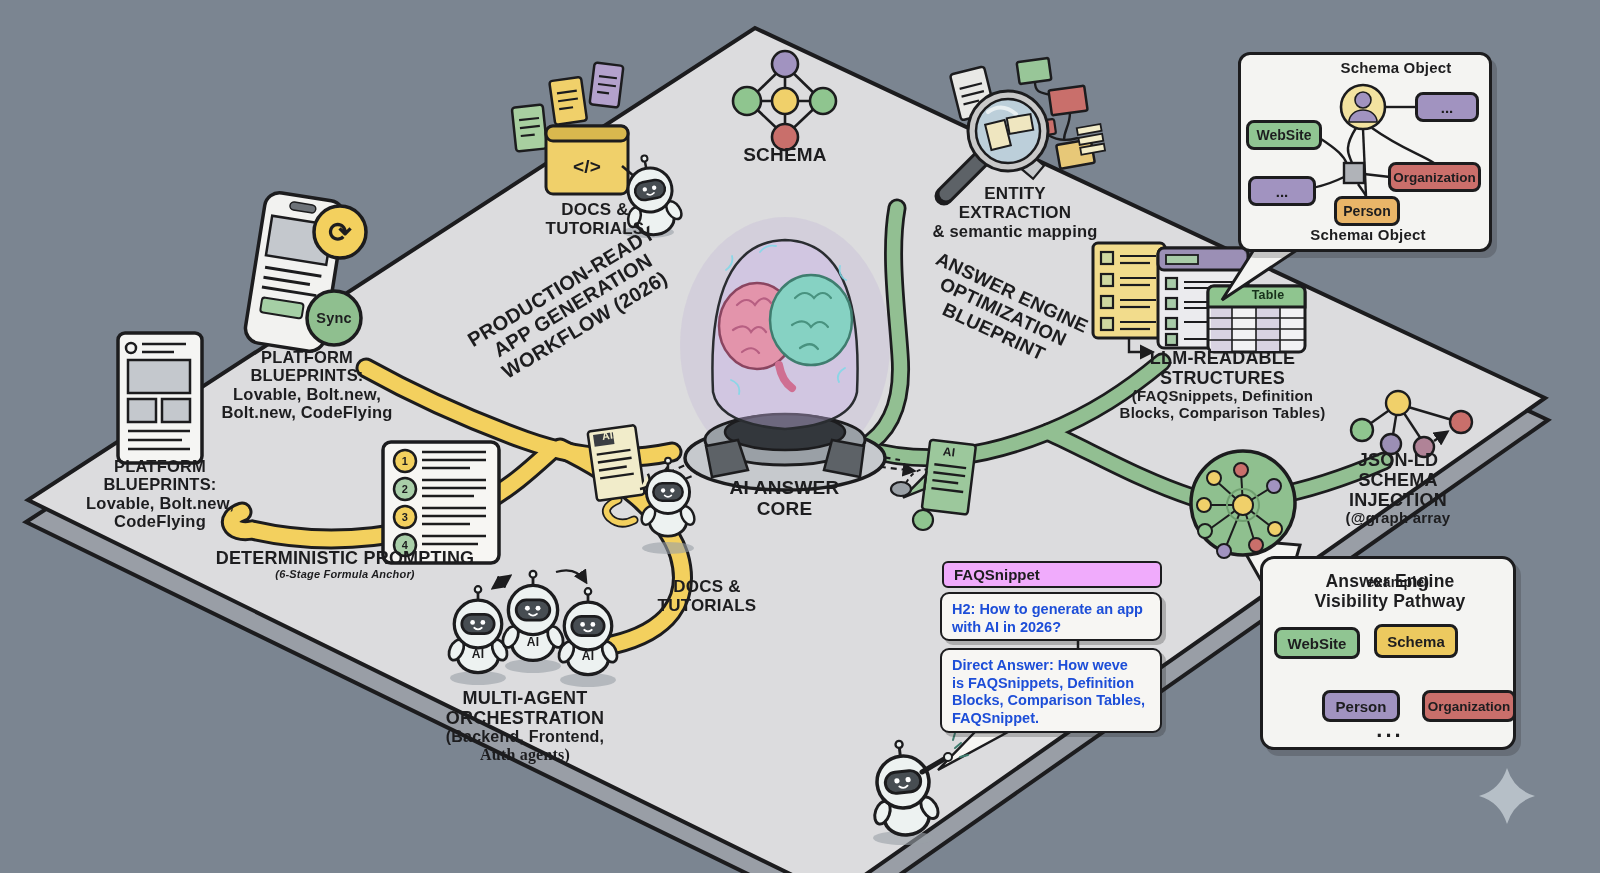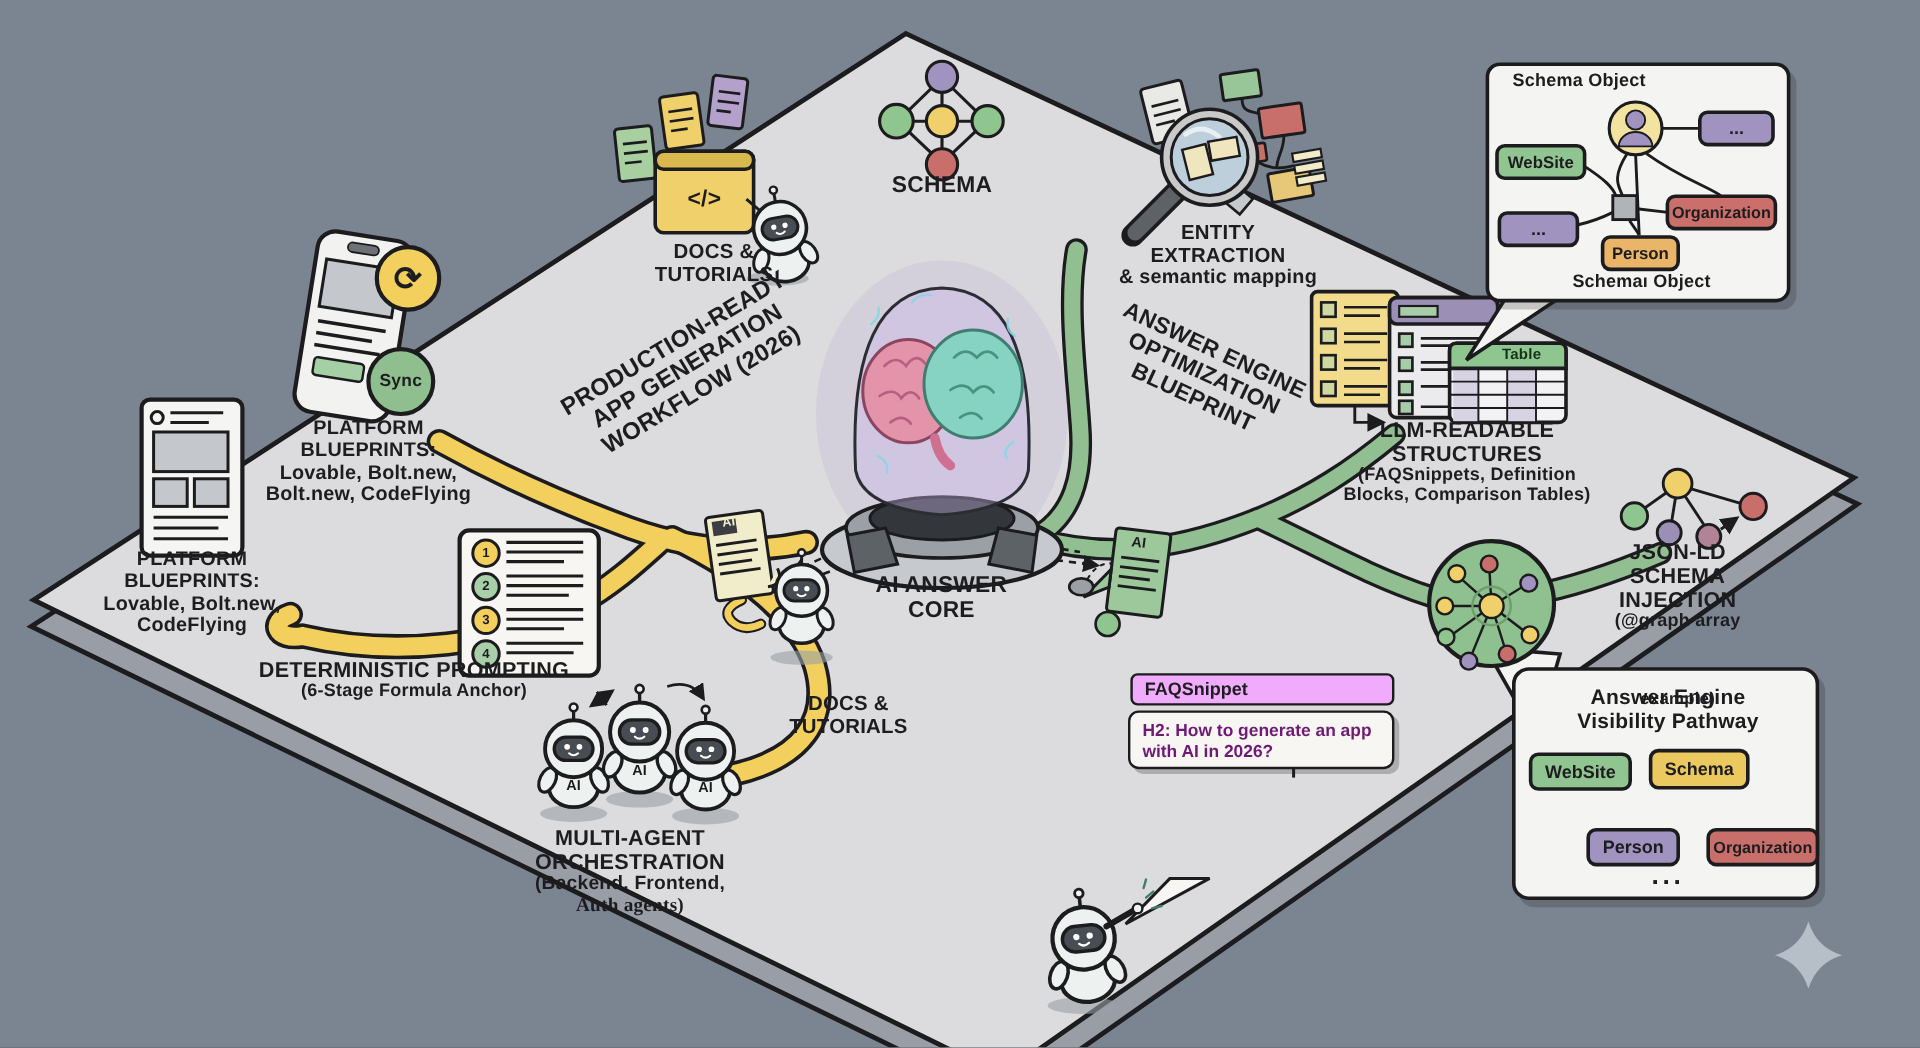--- a/index.html
+++ b/index.html
@@ -9,21 +9,21 @@
   .lbl{position:absolute;font-weight:bold;color:#1d1d1f;text-align:center;
        line-height:1.12;letter-spacing:.2px;white-space:nowrap;}
   .lbl div{white-space:nowrap;}
   .node{position:absolute;border:3px solid #1c1c1e;border-radius:8px;
         display:flex;align-items:center;justify-content:center;
         font-weight:bold;color:#1d1d1f;box-sizing:border-box;}
   .panel{position:absolute;background:#f4f4f2;border:3px solid #1c1c1e;
          border-radius:14px;box-shadow:5px 6px 0 rgba(30,30,30,.22);box-sizing:border-box;}
   .faqbox{position:absolute;background:#f7f6f3;border:2.5px solid #1c1c1e;
           border-radius:9px;box-shadow:4px 4px 0 rgba(30,30,30,.25);
-          font-weight:bold;color:#701a75;box-sizing:border-box;text-align:left;}
+          font-weight:bold;color:#1d4ed8;box-sizing:border-box;text-align:left;}
   .rot{transform-origin:center center;}
 </style>
 </head>
 <body>
 
 <div id="stage">
 
 <svg width="1600" height="873" viewBox="0 0 1600 873">
   <defs>
     <marker id="arr" viewBox="0 0 10 10" refX="8" refY="5" markerWidth="6.5" markerHeight="6.5" orient="auto-start-reverse">
@@ -371,21 +371,21 @@
 
   <g stroke="#1c1c1e" stroke-width="2.4" fill="none">
     <line x1="1360" y1="643" x2="1369" y2="643" marker-end="url(#arr)"></line>
     <path d="M 1308 660 L 1344 688" marker-end="url(#arr)"></path>
     <path d="M 1402 657 C 1392 675, 1386 682, 1381 688" marker-end="url(#arr)"></path>
     <path d="M 1432 657 C 1456 670, 1464 678, 1468 687" marker-end="url(#arr)"></path>
     <line x1="1437" y1="707" x2="1416" y2="707" marker-end="url(#arr)"></line>
   </g>
 </svg>
 
-<div class="lbl" style="left:1231px;top:60px;width:170px;font-size:15px;">Schema Object</div>
+<div class="lbl" style="left:1311px;top:60px;width:170px;font-size:15px;">Schema Object</div>
 <div class="lbl" style="left:1283px;top:227px;width:170px;font-size:15px;">Schemaı Object</div>
 <div class="node" style="left:1246px;top:120px;width:76px;height:30px;background:#90c592;font-size:14px;">WebSite</div>
 <div class="node" style="left:1415px;top:92px;width:64px;height:30px;background:#a193c0;font-size:15px;">...</div>
 <div class="node" style="left:1388px;top:162px;width:93px;height:30px;background:#cb6f6b;font-size:13.5px;">Organization</div>
 <div class="node" style="left:1334px;top:196px;width:66px;height:30px;background:#e9b568;font-size:14px;">Person</div>
 <div class="node" style="left:1248px;top:176px;width:68px;height:30px;background:#a193c0;font-size:15px;">...</div>
 
 <div class="panel" style="left:1260px;top:556px;width:256px;height:194px;"></div>
 <div class="lbl" style="left:1280px;top:572px;width:220px;font-size:17.5px;">
   <div>Answer Engine</div>
@@ -395,20 +395,26 @@
 <div class="node" style="left:1374px;top:624px;width:84px;height:34px;background:#ecc95f;font-size:15px;">Schema</div>
 <div class="node" style="left:1322px;top:690px;width:78px;height:32px;background:#a193c0;font-size:15px;">Person</div>
 <div class="node" style="left:1422px;top:690px;width:94px;height:32px;background:#c96f6b;font-size:13.5px;">Organization</div>
 <div class="lbl" style="left:1330px;top:718px;width:120px;font-size:22px;letter-spacing:3px;">...</div>
 
 <div class="node" style="left:942px;top:561px;width:220px;height:27px;background:#f0abfc;border-radius:6px;border-width:2.5px;justify-content:flex-start;padding-left:10px;font-size:15px;">FAQSnippet</div>
 <div class="faqbox" style="left:940px;top:592px;width:222px;height:49px;padding:6px 10px;font-size:14.5px;line-height:1.25;">
   <div>H2: How to generate an app</div>
       <div>with AI in 2026?</div>
 </div>
+<div class="faqbox" style="left:940px;top:648px;width:222px;height:85px;padding:7px 10px;font-size:14.5px;line-height:1.22;">
+  <div>Direct Answer: How weve</div>
+      <div>is FAQSnippets, Definition</div>
+      <div>Blocks, Comparison Tables,</div>
+      <div>FAQSnippet.</div>
+</div>
 
 <div class="lbl" style="left:530px;top:200px;width:130px;font-size:17px;">
   <div>DOCS &amp;</div>
       <div>TUTORIALS</div>
 </div>
 <div class="lbl" style="left:725px;top:144px;width:120px;font-size:19px;">SCHEMA</div>
 <div class="lbl" style="left:915px;top:184px;width:200px;font-size:17px;">
   <div>ENTITY</div>
       <div>EXTRACTION</div>
   <div style="font-size:16.5px;">&amp; semantic mapping</div>
@@ -447,21 +453,21 @@
   <div style="font-size:18px;">INJECTION</div>
   <div style="font-size:15px;">(@graph array</div>
       <div style="font-size:14px;margin-top:48px;">example)</div>
 </div>
 <div class="lbl" style="left:722px;top:477px;width:125px;font-size:19px;">
   <div>AI ANSWER</div>
       <div>CORE</div>
 </div>
 <div class="lbl" style="left:190px;top:548px;width:310px;">
   <div style="font-size:18px;">DETERMINISTIC PROMPTING</div>
-  <div style="font-size:15px;">(6-Stage Formula Anchor)</div>
+  <div style="font-size:11px;font-style:italic;">(6-Stage Formula Anchor)</div>
 </div>
 <div class="lbl" style="left:642px;top:577px;width:130px;font-size:17px;">
   <div>DOCS &amp;</div>
       <div>TUTORIALS</div>
 </div>
 <div class="lbl" style="left:390px;top:688px;width:270px;">
   <div style="font-size:18px;">MULTI-AGENT</div>
       <div style="font-size:18px;">ORCHESTRATION</div>
   <div style="font-size:16px;">(Backend, Frontend,</div>
       <div style="font-size:16px;font-family:Liberation Serif, serif;">Auth agents)</div>

